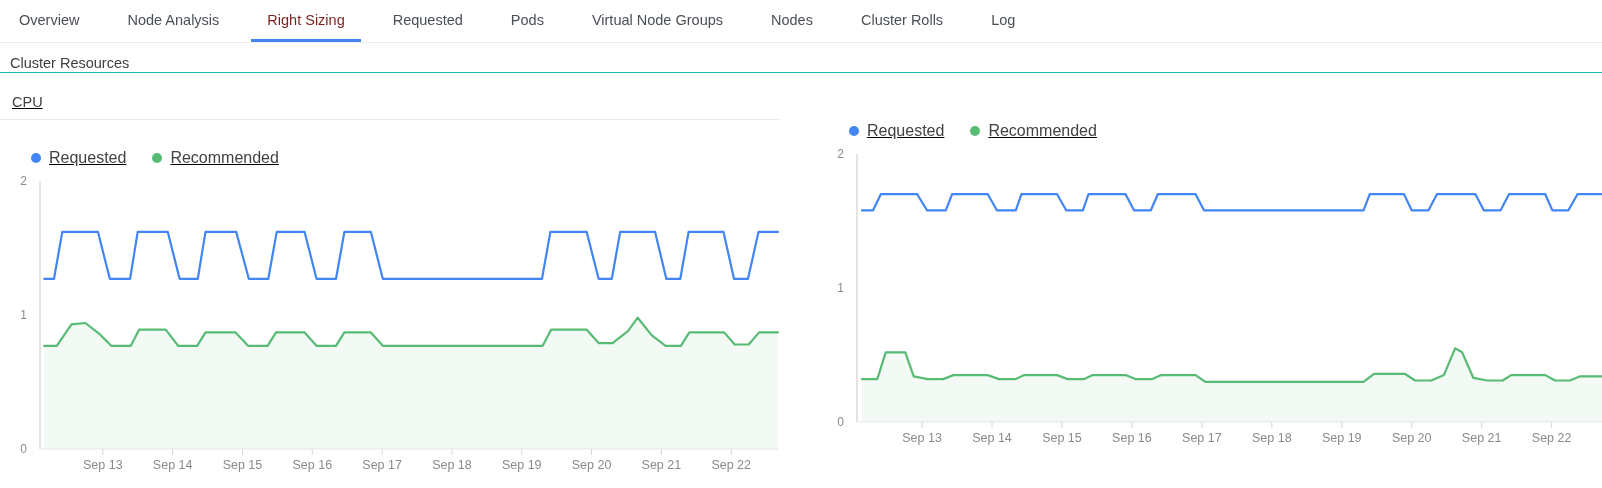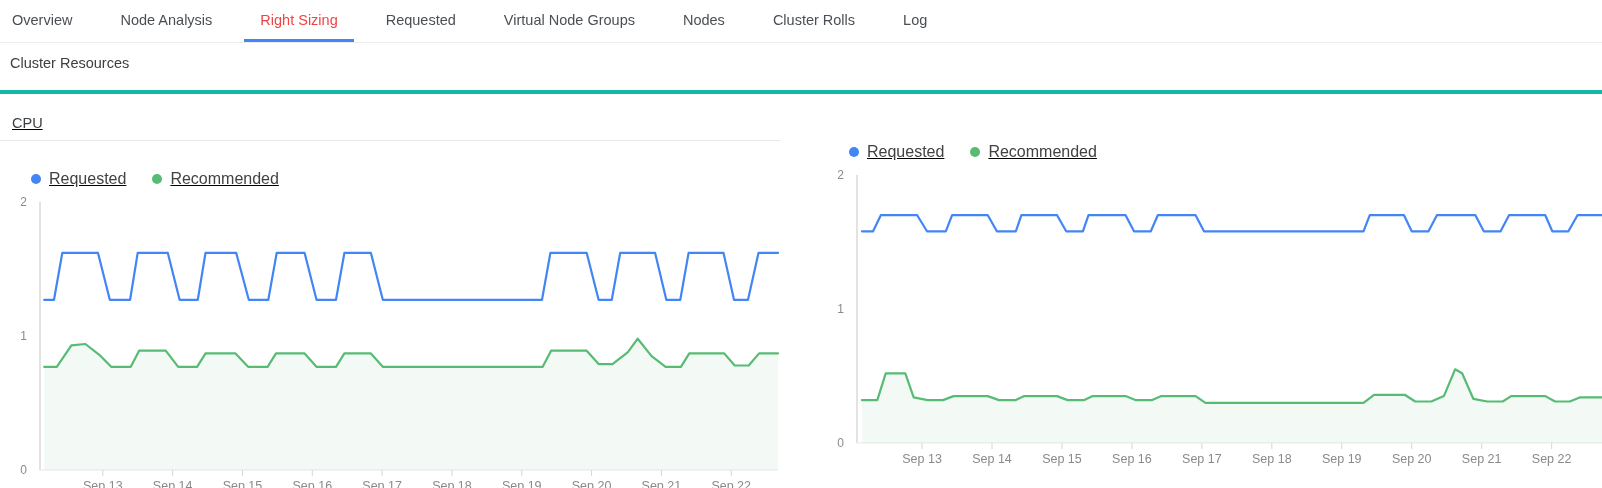--- a/index.html
+++ b/index.html
@@ -2,26 +2,26 @@
 <html><head>
 <meta charset="utf-8">
 <style>
   * { box-sizing: border-box; margin: 0; padding: 0; }
   html,body { width: 1602px; height: 488px; background: #ffffff; overflow: hidden;
     font-family: "Liberation Sans", "DejaVu Sans", sans-serif; }
 
   
   .tabbar { display: flex; align-items: stretch; height: 43px; border-bottom: 1px solid #ececec; background:#fff; }
   .tab { position: relative; padding: 0 24px; line-height: 41px; font-size: 14.5px; color: #4a4f55; cursor: pointer; white-space: nowrap; }
-  .tab:first-child { padding-left: 12px; }
-  .tab.active { color: #ef4444; }
+  .tab:first-child { padding-left: 19px; }
+  .tab.active { color: #7f1d1d; }
   .tab.active::after { content:""; position:absolute; left: 8px; right: 8px; bottom: 0; height: 3px; background: #4285f4; }
 
   
-  .section-header { padding: 11px 0 18px 10px; border-bottom: 4px solid #14b8a6; }
+  .section-header { padding: 11px 0 0 10px; border-bottom: 1px solid #14b8a6; }
   .section-title { font-size: 14.5px; color: #3c4043; }
 
   
   .charts-row { display: flex; padding-top: 20px; }
   .chart-panel { background: #fff; text-decoration: underline; }
   .chart-panel.cpu { width: 780px; flex: none; }
   .chart-panel.memory { flex: 1; min-width: 0; margin-left: 38px; }
   .chart-title-row { border-bottom: 1px solid #e8e8e8; padding: 0 0 8px 12px; }
   .chart-panel.memory .chart-title-row { padding-left: 14px; }
   .chart-title { font-size: 14.5px; color: #3c4043; }
@@ -33,20 +33,21 @@
   svg.chart text { font-family: "Liberation Sans", "DejaVu Sans", sans-serif; }
 </style>
 </head>
 <body>
 
 <div class="tabbar">
   <div class="tab">Overview</div>
   <div class="tab">Node Analysis</div>
   <div class="tab active">Right Sizing</div>
   <div class="tab">Requested</div>
+  <div class="tab">Pods</div>
   <div class="tab">Virtual Node Groups</div>
   <div class="tab">Nodes</div>
   <div class="tab">Cluster Rolls</div>
   <div class="tab">Log</div>
 </div>
 
 <div class="section-header">
   <span class="section-title">Cluster Resources</span>
 </div>
 

